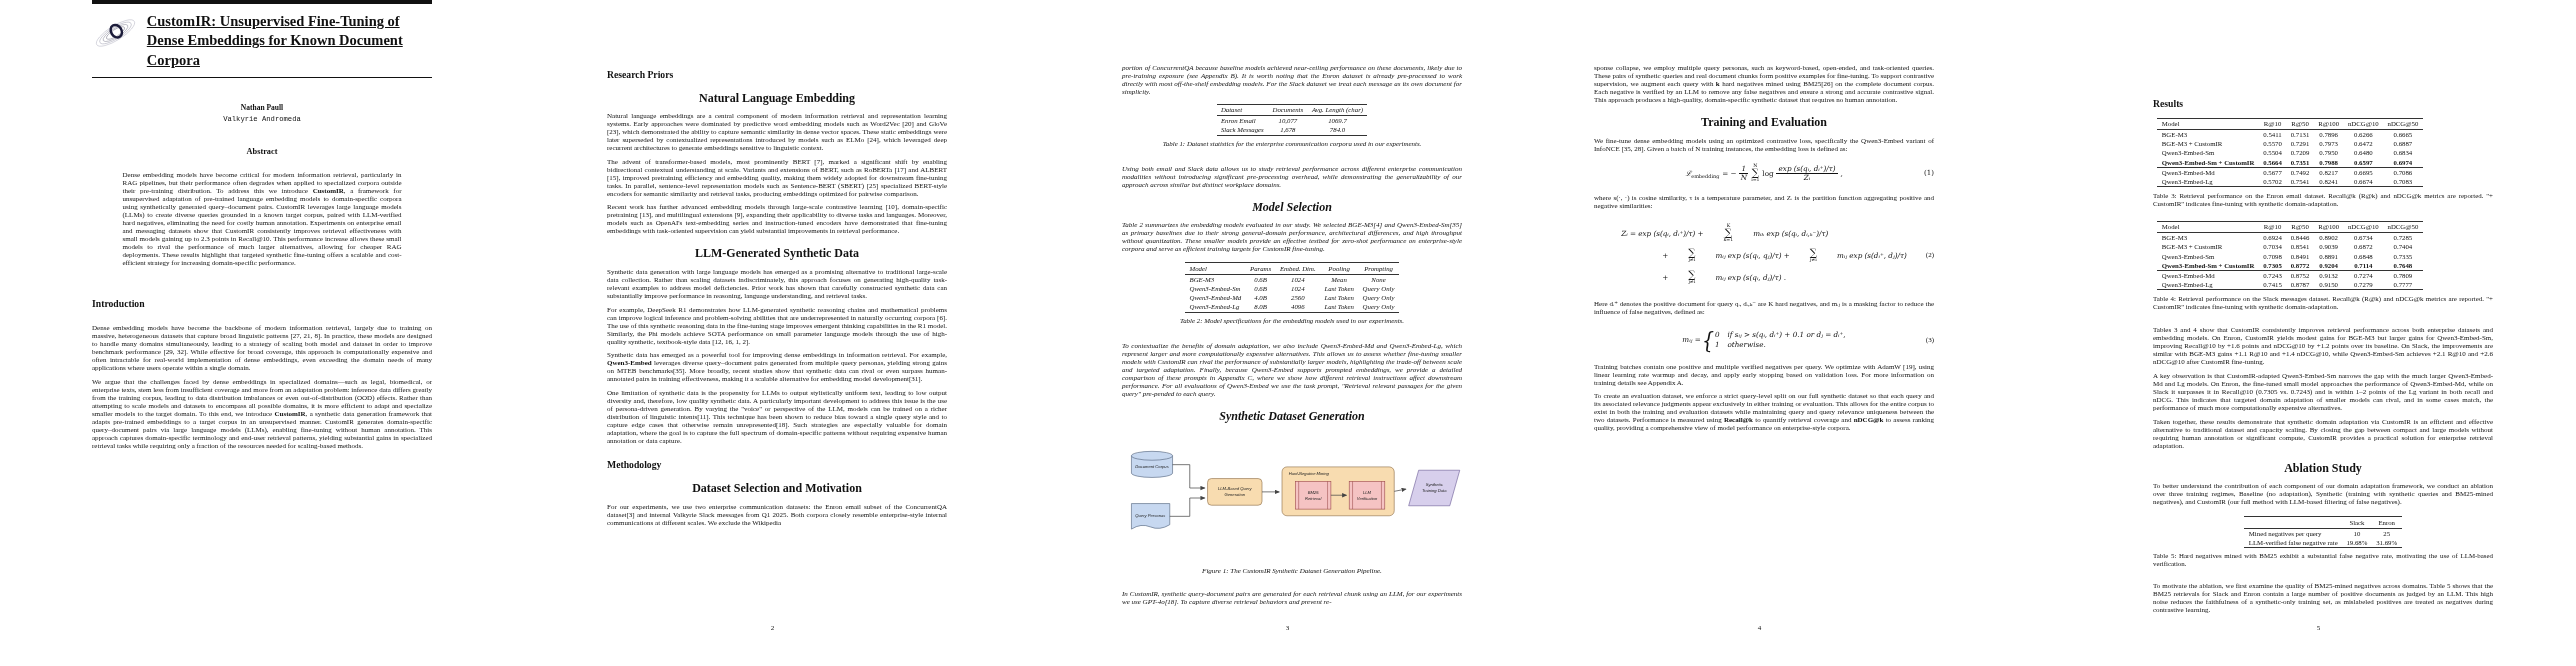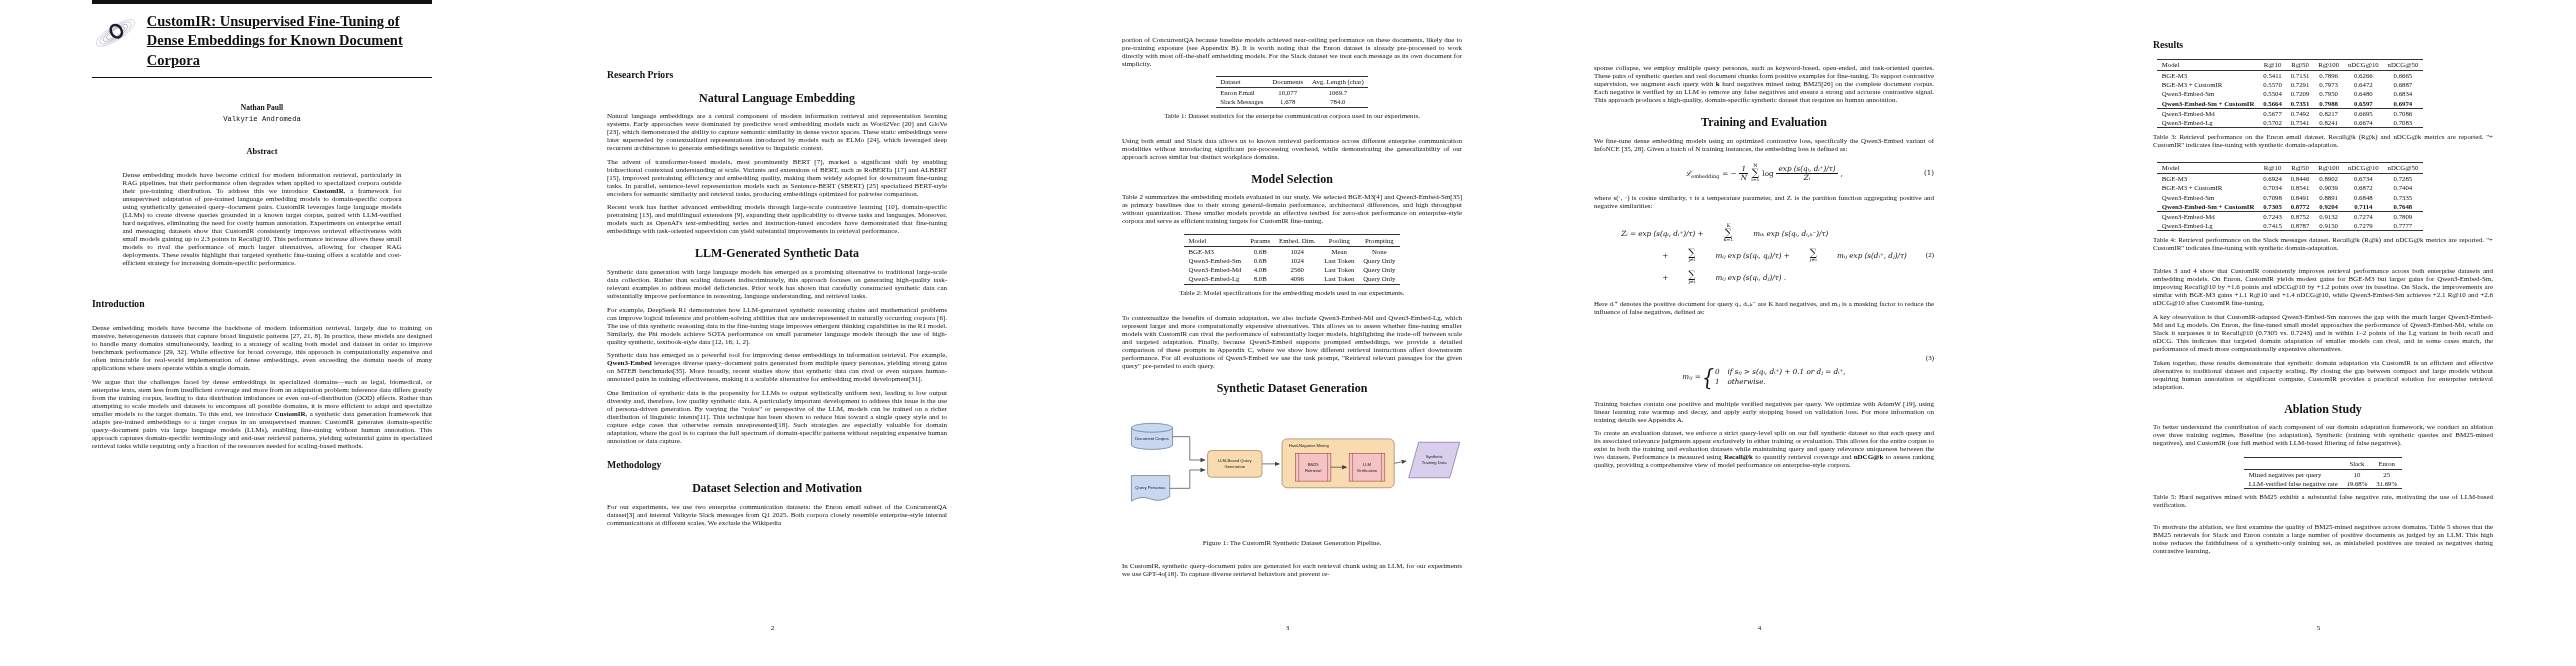--- a/index.html
+++ b/index.html
@@ -43,21 +43,21 @@
   .frac .fnum{border-bottom:0.6px solid #111;padding:0 2.2px;}
   .sum{display:inline-flex;flex-direction:column;align-items:center;line-height:1;font-style:normal;}
   .sum .stop{font-size:4.7px;}
   .sum .ssym{font-size:10px;}
   .sum .sbot{font-size:4.7px;}
   .eqblock{position:relative;margin:12.2px 0;display:flex;justify-content:center;}
   .eqlines{display:inline-block;}
   .eqline{display:flex;align-items:center;gap:20px;font-family:"DejaVu Serif",serif;
           font-style:italic;font-size:7.2px;min-height:22px;}
   .eqline.indent{margin-left:41px;}
-  .cases{display:flex;align-items:center;gap:1.1px;font-family:"DejaVu Serif",serif;font-style:italic;font-size:7.2px;margin-top:37px;}
+  .cases{display:flex;align-items:center;gap:1.1px;font-family:"DejaVu Serif",serif;font-style:italic;font-size:7.2px;}
   .brace{font-size:19px;font-weight:400;transform:scaleY(1.15);}
   .caserows{display:inline-flex;flex-direction:column;gap:1.1px;}
   .caserow{display:flex;gap:7.8px;}
   .pnum{position:absolute;top:624px;left:0;right:0;text-align:center;font-size:7px;}
   
   .arxiv{position:absolute;left:-144px;top:340px;width:333px;height:15.6px;text-align:center;
          transform:rotate(-90deg);font-size:11.7px;color:#8a8a8a;letter-spacing:0.3px;
          font-family:"Liberation Serif",serif;}
   .figwrap{margin-top:24.5px;}
   .figcaption{text-align:center;font-size:7px;margin-top:27px;}
@@ -110,21 +110,21 @@
     <p class="body"><span>Synthetic data has emerged as a powerful tool for improving dense embeddings in information retrieval. For example, </span><span class="b">Qwen3-Embed</span><span> leverages diverse query–document pairs generated from multiple query personas, yielding strong gains on MTEB benchmarks[35]. More broadly, recent studies show that synthetic data can rival or even surpass human-annotated pairs in training effectiveness, making it a scalable alternative for embedding model development[31].</span></p>
     <p class="body">One limitation of synthetic data is the propensity for LLMs to output stylistically uniform text, leading to low output diversity and, therefore, low quality synthetic data. A particularly important development to address this issue is the use of persona-driven generation. By varying the "voice" or perspective of the LLM, models can be trained on a richer distribution of linguistic intents[11]. This technique has been shown to reduce bias toward a single query style and to capture edge cases that otherwise remain unrepresented[18]. Such strategies are especially valuable for domain adaptation, where the goal is to capture the full spectrum of domain-specific patterns without requiring expensive human annotation or data capture.</p>
     <h2 class="sec">Methodology</h2>
     <h3 class="sub">Dataset Selection and Motivation</h3>
     <p class="body">For our experiments, we use two enterprise communication datasets: the Enron email subset of the ConcurrentQA dataset[3] and internal Valkyrie Slack messages from Q1 2025. Both corpora closely resemble enterprise-style internal communications at different scales. We exclude the Wikipedia</p>
   </div>
   <div class="pnum">2</div>
 </div>
 
 <div class="page" style="left:1030px;">
-  <div class="col" style="padding-top:36px;">
+  <div class="col" style="padding-top:64px;font-style:italic;">
     <p class="body">portion of ConcurrentQA because baseline models achieved near-ceiling performance on these documents, likely due to pre-training exposure (see Appendix B). It is worth noting that the Enron dataset is already pre-processed to work directly with most off-the-shelf embedding models. For the Slack dataset we treat each message as its own document for simplicity.</p>
     <table class="t" style="margin-top:7.8px;">
       <thead>
           <tr>
             <th>Dataset</th>
             <th>Documents</th>
             <th>Avg. Length (char)</th>
           </tr>
         </thead>
       <tbody>
@@ -134,21 +134,21 @@
             <td>1069.7</td>
           </tr>
           <tr>
             <td>Slack Messages</td>
             <td>1,678</td>
             <td>784.0</td>
           </tr>
         </tbody>
     </table>
     <p class="caption c">Table 1: Dataset statistics for the enterprise communication corpora used in our experiments.</p>
-    <p class="body" style="margin-top:16.7px;">Using both email and Slack data allows us to known retrieval performance across different enterprise communication modalities without introducing significant pre-processing overhead, while demonstrating the generalizability of our approach across similar but distinct workplace domains.</p>
+    <p class="body" style="margin-top:16.7px;">Using both email and Slack data allows us to study retrieval performance across different enterprise communication modalities without introducing significant pre-processing overhead, while demonstrating the generalizability of our approach across similar but distinct workplace domains.</p>
     <h3 class="sub">Model Selection</h3>
     <p class="body">Table 2 summarizes the embedding models evaluated in our study. We selected BGE-M3[4] and Qwen3-Embed-Sm[35] as primary baselines due to their strong general-domain performance, architectural differences, and high throughput without quantization. These smaller models provide an effective testbed for zero-shot performance on enterprise-style corpora and serve as efficient training targets for CustomIR fine-tuning.</p>
     <table class="t" style="margin-top:9px;">
       <thead>
           <tr>
             <th>Model</th>
             <th>Params</th>
             <th>Embed. Dim.</th>
             <th>Pooling</th>
             <th>Prompting</th>
@@ -332,21 +332,21 @@
       </div>
       <span class="eqnum">(3)</span>
     </div>
     <p class="body">Training batches contain one positive and multiple verified negatives per query. We optimize with AdamW [19], using linear learning rate warmup and decay, and apply early stopping based on validation loss. For more information on training details see Appendix A.</p>
     <p class="body"><span>To create an evaluation dataset, we enforce a strict query-level split on our full synthetic dataset so that each query and its associated relevance judgments appear exclusively in either training or evaluation. This allows for the entire corpus to exist in both the training and evaluation datasets while maintaining query and query relevance uniqueness between the two datasets. Performance is measured using </span><span class="b">Recall@k</span><span> to quantify retrieval coverage and </span><span class="b">nDCG@k</span><span> to assess ranking quality, providing a comprehensive view of model performance on enterprise-style corpora.</span></p>
   </div>
   <div class="pnum">4</div>
 </div>
 
 <div class="page" style="left:2061px;">
-  <div class="col" style="padding-top:24px;">
+  <div class="col" style="padding-top:59px;margin-top:24px;">
     <h2 class="sec">Results</h2>
     <table class="t res wide" style="margin-top:7.8px;">
       <thead>
           <tr>
             <th>Model</th>
             <th>R@10</th>
             <th>R@50</th>
             <th>R@100</th>
             <th>nDCG@10</th>
             <th>nDCG@50</th>

